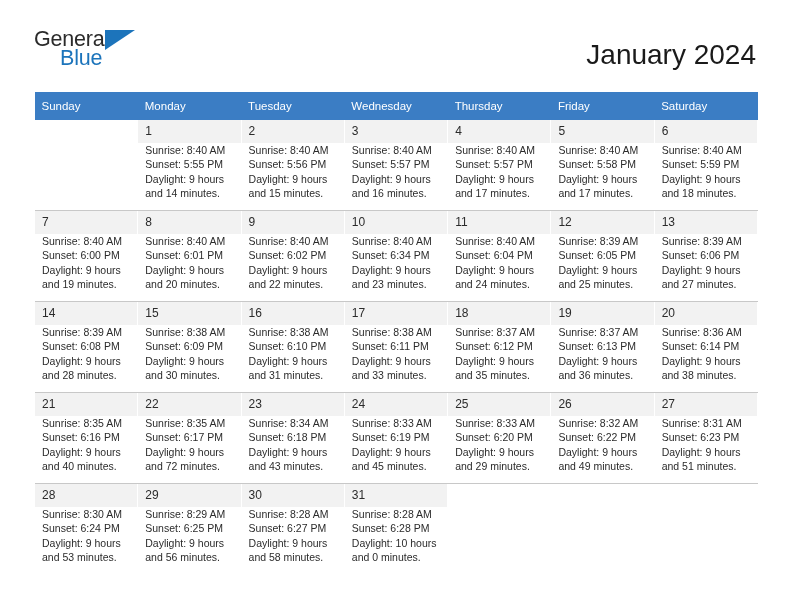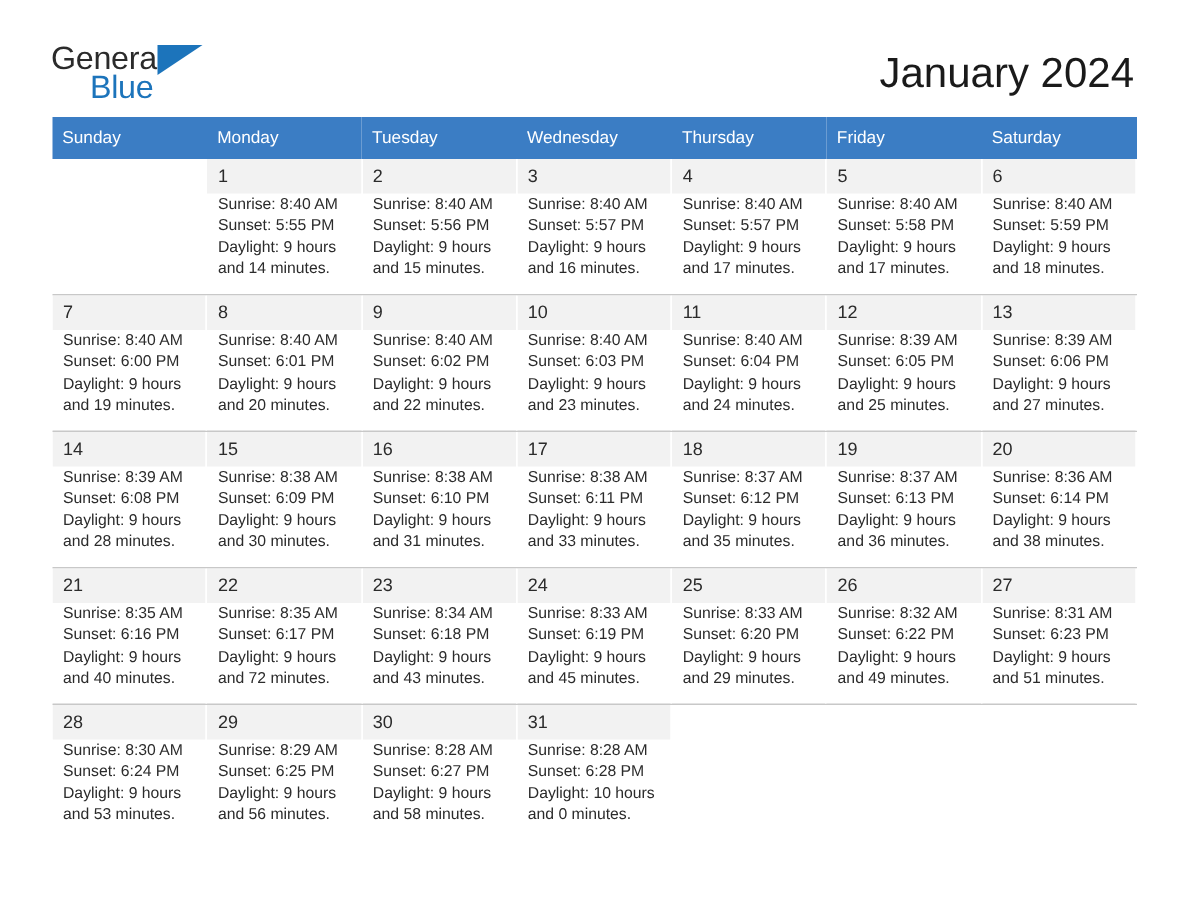--- a/index.html
+++ b/index.html
@@ -18,21 +18,21 @@
     position: relative;
     width: 792px;
     height: 612px;
     box-sizing: border-box;
     padding: 0 34px;
   }
 
   
   .header {
     display: flex;
-    align-items: center;
+    align-items: flex-end;
     justify-content: space-between;
     padding-top: 26px;
     height: 72px;
     box-sizing: border-box;
   }
   .logo {
     position: relative;
     width: 112px;
     height: 46px;
     flex: 0 0 auto;
@@ -81,21 +81,21 @@
     line-height: 20px;
     margin-top: 4px;
     white-space: nowrap;
   }
 
   
   .calendar {
     width: 724px;
     border-collapse: collapse;
     table-layout: fixed;
-    margin-top: 6px;
+    margin-top: 20px;
   }
   .calendar th {
     background: #3b7dc4;
     color: #ffffff;
     font-size: 11.5px;
     font-weight: normal;
     text-align: left;
     padding: 5px 0 5px 7px;
     height: 18px;
     border: none;
@@ -292,21 +292,21 @@
               </div>
             </div>
           </td>
           <td>
             <div class="cell-inner">
               <div class="daynum-strip">
                 <div class="daynum">10</div>
               </div>
               <div class="info">
                 <div>Sunrise: 8:40 AM</div>
-                <div>Sunset: 6:03 PM</div>
+                <div>Sunset: 6:34 PM</div>
                 <div>Daylight: 9 hours</div>
                 <div>and 23 minutes.</div>
               </div>
             </div>
           </td>
           <td>
             <div class="cell-inner">
               <div class="daynum-strip">
                 <div class="daynum">11</div>
               </div>

